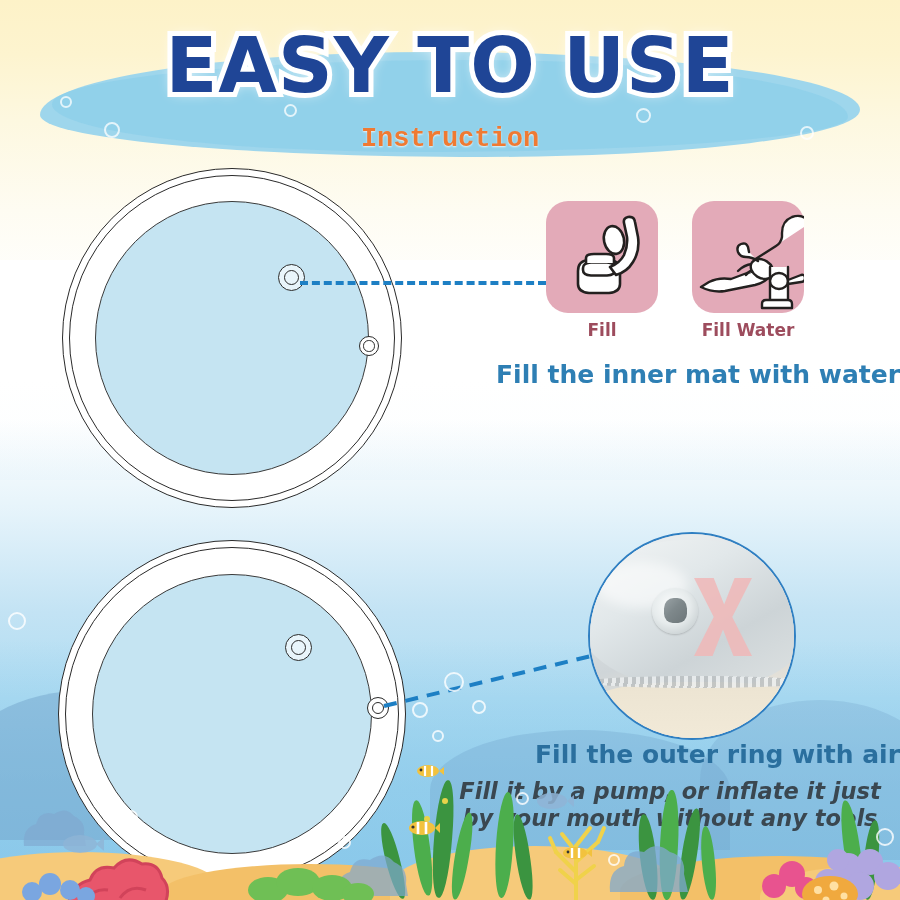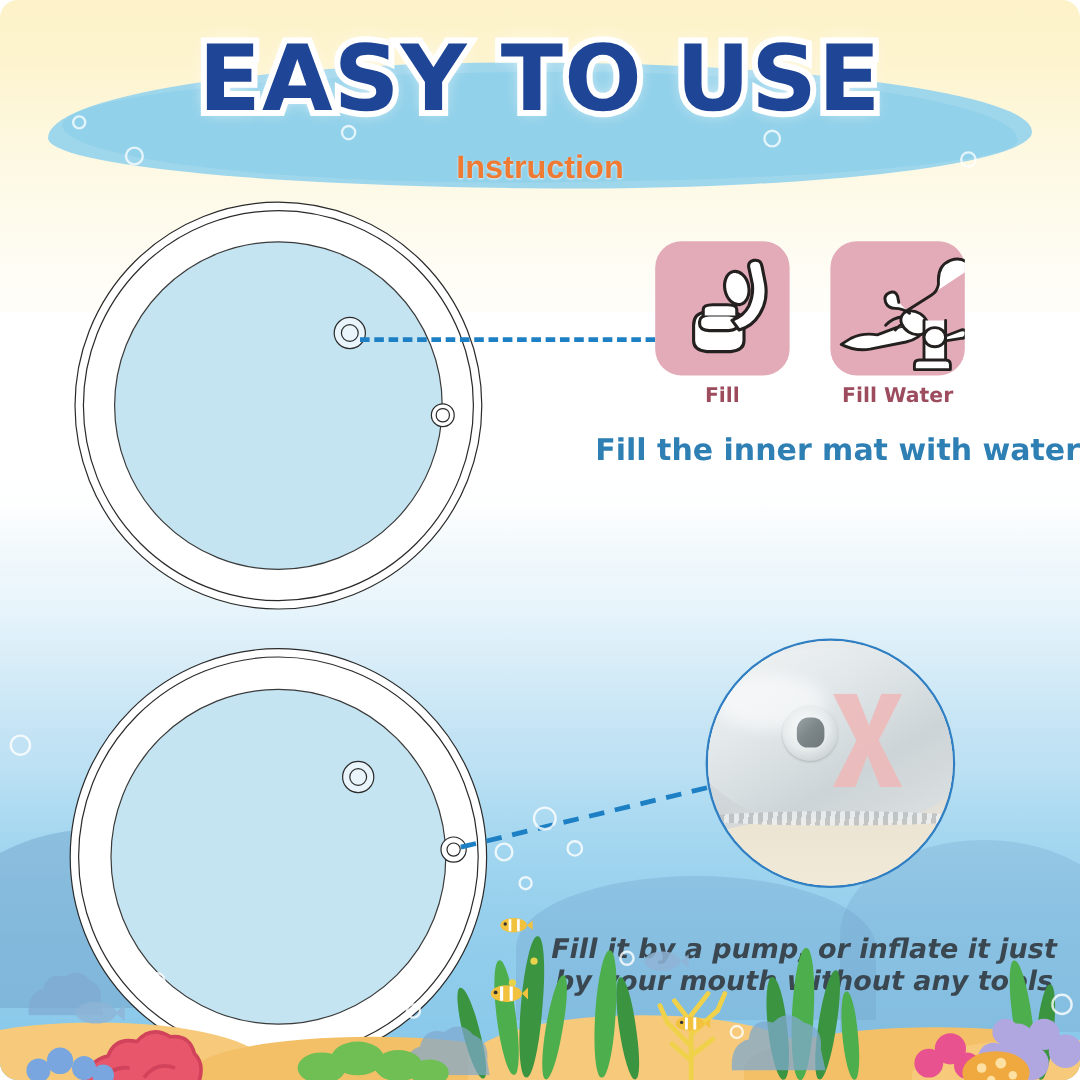--- a/index.html
+++ b/index.html
@@ -1,21 +1,21 @@
 <!DOCTYPE html>
 <html><head>
 <meta charset="utf-8">
 <style>
   html,body{margin:0;padding:0;}
   body{
     width:900px;height:900px;overflow:hidden;
     font-family:"Liberation Sans",sans-serif;
     background:#ffffff;
   }
-  .stage{position:relative;width:900px;height:900px;overflow:hidden;border-radius:15px;}
+  .stage{position:relative;width:900px;height:900px;overflow:hidden;}
 
   
   .bg-cream{
     position:absolute;left:0;top:0;width:900px;height:300px;
     background:linear-gradient(to bottom,#fdf2c8 0%,#fdf4cf 18%,#fdf8e0 40%,#fefcf2 70%,#ffffff 100%);
   }
   .bg-white{
     position:absolute;left:0;top:260px;width:900px;height:220px;
     background:linear-gradient(to bottom,#ffffff 0%,#ffffff 55%,#fbfdfe 100%);
   }
@@ -50,21 +50,21 @@
     color:#1f4596;
     font-family:"DejaVu Sans",sans-serif;
     -webkit-text-stroke:10px #ffffff;
     paint-order:stroke fill;
     text-shadow:0 0 14px rgba(255,255,255,.9);
     line-height:1;
   }
   .subtitle{
     position:absolute;left:0;top:124px;width:900px;text-align:center;
     font-size:27px;font-weight:bold;color:#ef7a33;
-    font-family:Liberation Sans, sans-serif;
+    font-family:Liberation Mono, monospace;
     text-shadow:0 1px 2px rgba(255,255,255,.8);
   }
 
   
   .mat{position:absolute;}
   .ring-outer{
     position:absolute;left:0;top:0;width:100%;height:100%;
     border:1px solid #2a2a2a;border-radius:50%;
     background:#ffffff;
     box-sizing:border-box;
@@ -223,20 +223,21 @@
     <div class="ph-band" style="left:-16px;top:6px;width:236px;height:150px;border-radius:50% 50% 46% 54%;background:linear-gradient(150deg,#f4f6f6 0%,#e2e8ea 35%,#cdd4d7 65%,#dfe3e3 100%);"></div>
     <div class="ph-band" style="left:104px;top:44px;width:58px;height:78px;background:#f0b7b7;opacity:.85;clip-path:polygon(0% 0%,34% 0%,52% 34%,70% 0%,100% 0%,66% 50%,100% 100%,68% 100%,50% 66%,32% 100%,0% 100%,34% 50%);"></div>
     <div class="ph-band" style="left:6px;top:28px;width:92px;height:46px;border-radius:50%;background:rgba(255,255,255,.55);filter:blur(6px);"></div>
     <div class="ph-band" style="left:-10px;top:148px;width:230px;height:62px;background:linear-gradient(to bottom,#ece4d2 0%,#f2ead8 100%);border-radius:44% 40% 0 0;"></div>
     <div class="ph-band" style="left:-6px;top:142px;width:226px;height:12px;border-radius:50%;background:repeating-linear-gradient(95deg,#b9bec0 0 4px,#eceff0 4px 8px);opacity:.8;"></div>
 
     <div class="ph-band" style="left:62px;top:54px;width:46px;height:46px;border-radius:50%;background:radial-gradient(circle at 42% 38%,#fbfdfd 0%,#e6ebec 48%,#ccd3d5 78%,#bcc4c6 100%);box-shadow:0 1px 2px rgba(0,0,0,.18);"></div>
     <div class="ph-band" style="left:74px;top:64px;width:23px;height:25px;border-radius:42% 42% 38% 38%;background:linear-gradient(135deg,#9aa3a6 0%,#7e888b 45%,#6d7679 100%);"></div>
   </div>
 
+  <div class="cap-blue dark" style="left:440px;top:740px;width:460px;">Fill the outer ring with air</div>
   <div class="cap-italic" style="left:440px;top:778px;">Fill it by a pump, or inflate it just</div>
   <div class="cap-italic" style="left:440px;top:805px;">by your mouth without any tools</div>
 
   <div>
 
     <div class="sand" style="left:-60px;top:852px;width:280px;height:70px;"></div>
     <div class="sand2" style="left:160px;top:864px;width:300px;height:60px;"></div>
     <div class="sand" style="left:390px;top:846px;width:290px;height:80px;"></div>
     <div class="sand2" style="left:620px;top:856px;width:320px;height:70px;"></div>
     <div class="sand" style="left:760px;top:866px;width:220px;height:60px;"></div>

